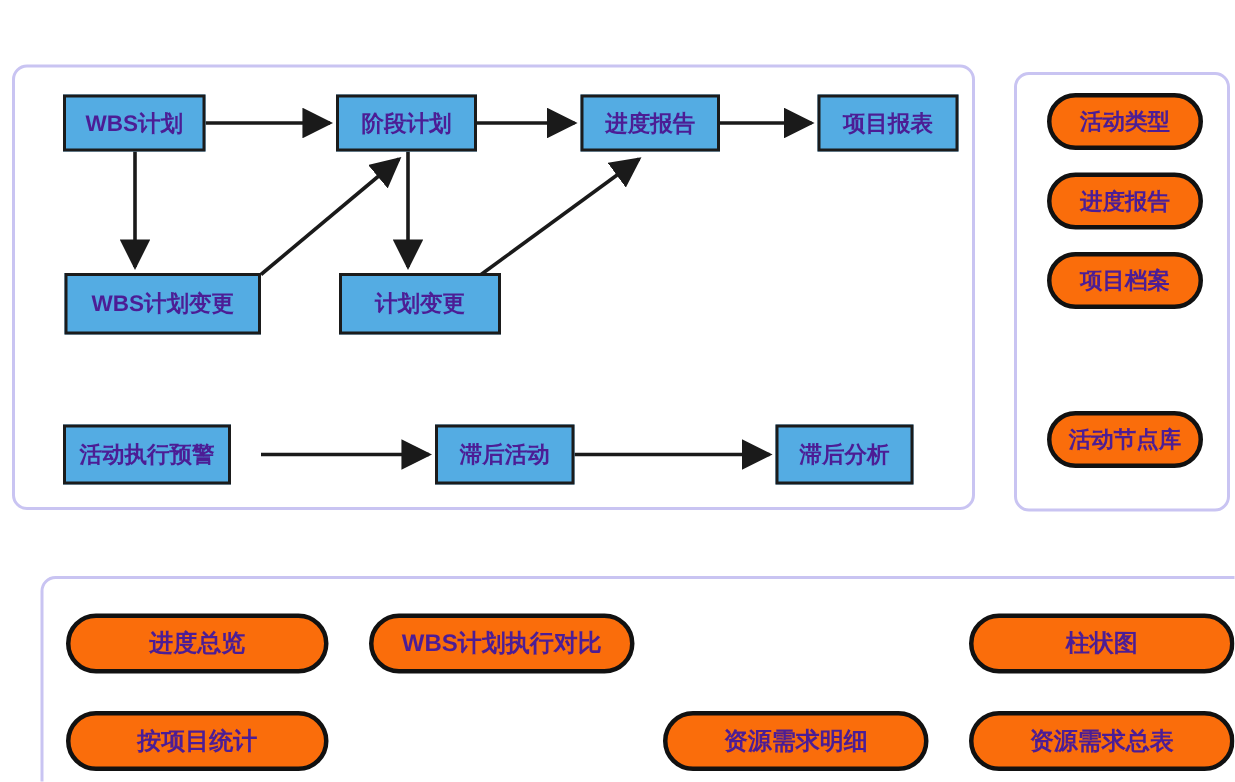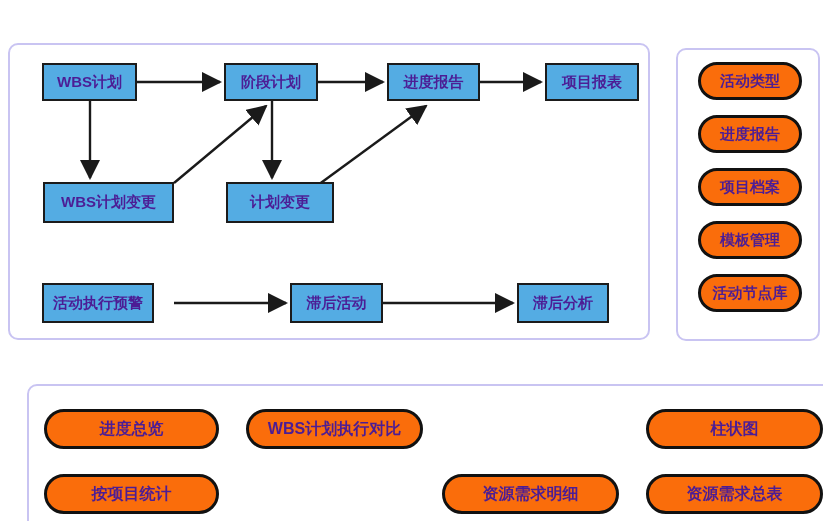--- a/index.html
+++ b/index.html
@@ -59,21 +59,20 @@
 
     <div class="node" style="left:32px;top:238px;width:112px;height:40px">活动执行预警</div>
     <div class="node" style="left:280px;top:238px;width:93px;height:40px">滞后活动</div>
     <div class="node" style="left:507px;top:238px;width:92px;height:40px">滞后分析</div>
   </div>
 
   <div class="panel side-panel">
     <div class="pill side-pill" style="top:12px">活动类型</div>
     <div class="pill side-pill" style="top:65px">进度报告</div>
     <div class="pill side-pill" style="top:118px">项目档案</div>
-    <div class="pill side-pill" style="top:171px">模板管理</div>
     <div class="pill side-pill" style="top:224px">活动节点库</div>
   </div>
 
   <div class="panel bottom-panel">
     <div class="pill bottom-pill" style="left:15px;top:23px;width:175px">进度总览</div>
     <div class="pill bottom-pill" style="left:217px;top:23px;width:177px">WBS计划执行对比</div>
     <div class="pill bottom-pill" style="left:617px;top:23px;width:177px">柱状图</div>
 
     <div class="pill bottom-pill" style="left:15px;top:88px;width:175px">按项目统计</div>
     <div class="pill bottom-pill" style="left:413px;top:88px;width:177px">资源需求明细</div>

